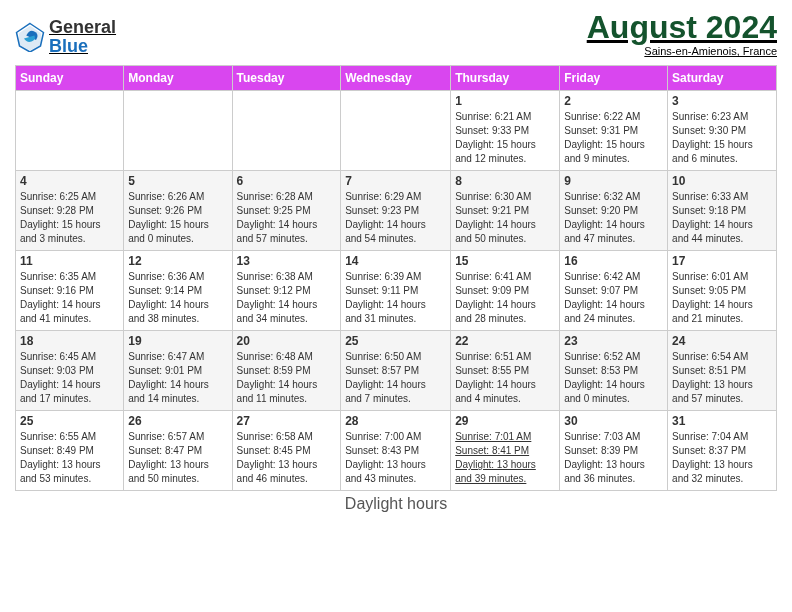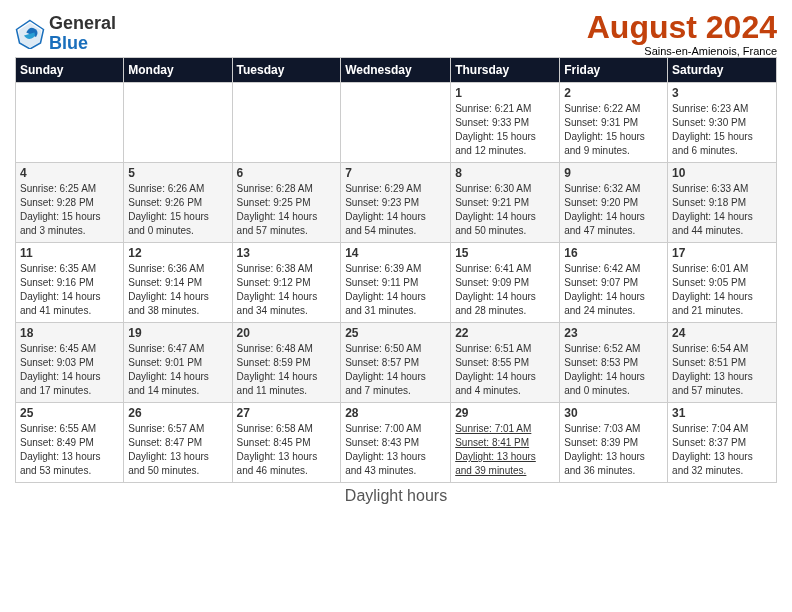--- a/index.html
+++ b/index.html
@@ -11,22 +11,23 @@
       overflow: hidden;
     }
     .page {
       width: 792px;
       height: 612px;
       padding: 10px 15px;
     }
     .header {
       display: flex;
       justify-content: space-between;
-      align-items: center;
-      margin-bottom: 0;
+      align-items: flex-end;
+      margin-bottom: 8px;
+      text-decoration: underline;
     }
     .logo {
       display: flex;
       align-items: center;
       gap: 4px;
     }
     .logo-text {
       font-size: 18px;
       font-weight: bold;
       line-height: 1.1;
@@ -36,34 +37,34 @@
     .logo-icon {
       width: 30px;
       height: 30px;
     }
     .title-block {
       text-align: right;
     }
     .month-title {
       font-size: 32px;
       font-weight: bold;
-      color: #c2410c;
+      color: #14532d;
       line-height: 1.1;
     }
     .location {
       font-size: 11px;
       color: #000000;
     }
     .calendar {
       width: 100%;
       border-collapse: collapse;
       font-size: 10px;
     }
     .calendar th {
-      background: #0f172a;
+      background: #d946ef;
       color: #fff;
       padding: 5px 4px;
       text-align: left;
       font-size: 12px;
       font-weight: bold;
       border: 1px solid #ccc;
     }
     .calendar td {
       border: 1px solid #ccc;
       vertical-align: top;

